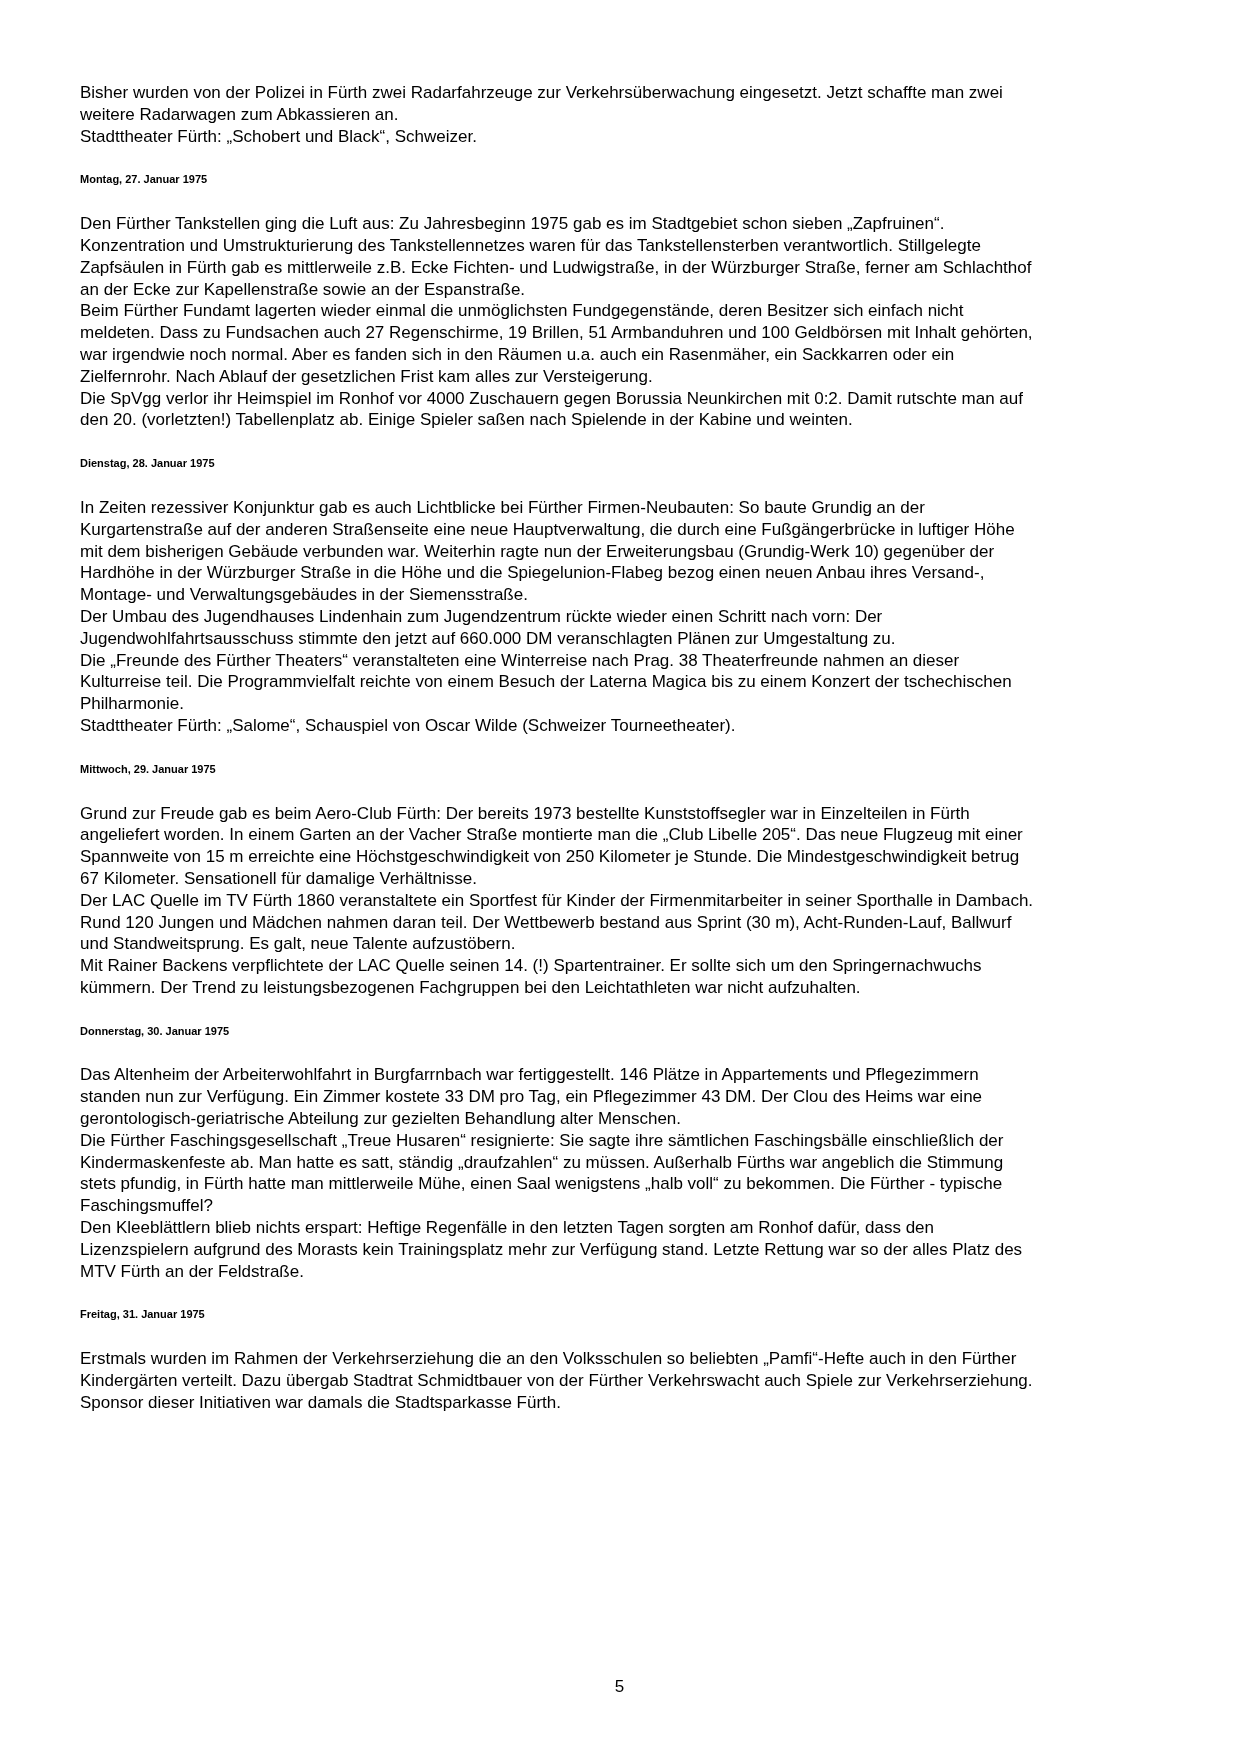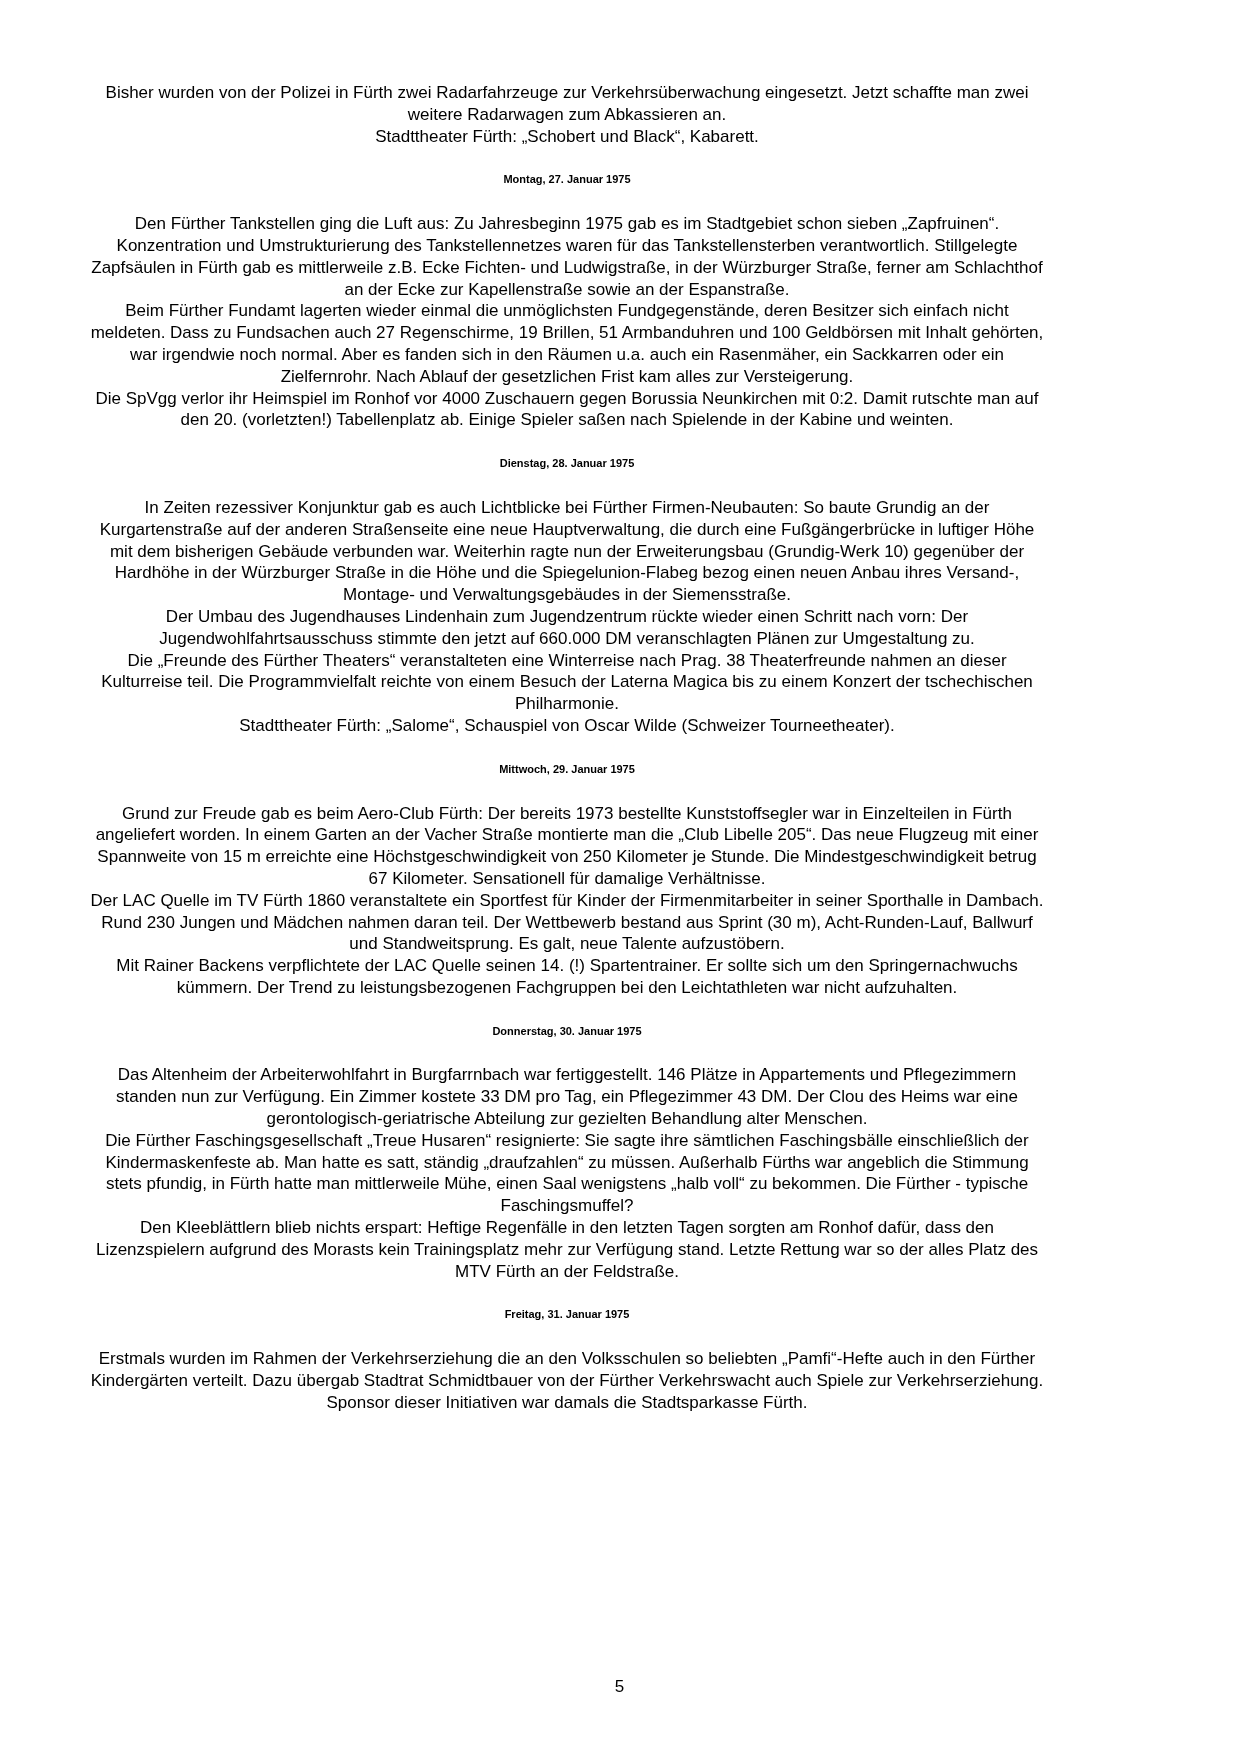--- a/index.html
+++ b/index.html
@@ -17,22 +17,21 @@
     inset: 0;
     background: #ffffff;
   }
   .content {
     position: absolute;
     left: 80px;
     top: 82px;
     width: 958px;
     font-size: 17px;
     line-height: 21.8px;
-    text-align: center;
-    margin-left: 8px;
+    text-align: left;
   }
   .para {
     margin: 0;
   }
   .heading {
     font-size: 11px;
     line-height: 21.8px;
     font-weight: bold;
     margin-top: 22px;
     margin-bottom: 22px;
@@ -47,36 +46,36 @@
     line-height: 21.8px;
   }
 </style>
 </head>
 <body>
 
 <div class="page">
   <main class="content">
 
     <p class="para">Bisher wurden von der Polizei in Fürth zwei Radarfahrzeuge zur Verkehrsüberwachung eingesetzt. Jetzt schaffte man zwei weitere Radarwagen zum Abkassieren an.</p>
-    <p class="para">Stadttheater Fürth: „Schobert und Black“, Kabarett.</p>
+    <p class="para">Stadttheater Fürth: „Schobert und Black“, Schweizer.</p>
 
     <h2 class="heading">Montag, 27. Januar 1975</h2>
     <p class="para">Den Fürther Tankstellen ging die Luft aus: Zu Jahresbeginn 1975 gab es im Stadtgebiet schon sieben „Zapfruinen“. Konzentration und Umstrukturierung des Tankstellennetzes waren für das Tankstellensterben verantwortlich. Stillgelegte Zapfsäulen in Fürth gab es mittlerweile z.B. Ecke Fichten- und Ludwigstraße, in der Würzburger Straße, ferner am Schlachthof an der Ecke zur Kapellenstraße sowie an der Espanstraße.</p>
     <p class="para">Beim Fürther Fundamt lagerten wieder einmal die unmöglichsten Fundgegenstände, deren Besitzer sich einfach nicht meldeten. Dass zu Fundsachen auch 27 Regenschirme, 19 Brillen, 51 Armbanduhren und 100 Geldbörsen mit Inhalt gehörten, war irgendwie noch normal. Aber es fanden sich in den Räumen u.a. auch ein Rasenmäher, ein Sackkarren oder ein Zielfernrohr. Nach Ablauf der gesetzlichen Frist kam alles zur Versteigerung.</p>
     <p class="para">Die SpVgg verlor ihr Heimspiel im Ronhof vor 4000 Zuschauern gegen Borussia Neunkirchen mit 0:2. Damit rutschte man auf den 20. (vorletzten!) Tabellenplatz ab. Einige Spieler saßen nach Spielende in der Kabine und weinten.</p>
 
     <h2 class="heading">Dienstag, 28. Januar 1975</h2>
     <p class="para">In Zeiten rezessiver Konjunktur gab es auch Lichtblicke bei Fürther Firmen-Neubauten: So baute Grundig an der Kurgartenstraße auf der anderen Straßenseite eine neue Hauptverwaltung, die durch eine Fußgängerbrücke in luftiger Höhe mit dem bisherigen Gebäude verbunden war. Weiterhin ragte nun der Erweiterungsbau (Grundig-Werk 10) gegenüber der Hardhöhe in der Würzburger Straße in die Höhe und die Spiegelunion-Flabeg bezog einen neuen Anbau ihres Versand-, Montage- und Verwaltungsgebäudes in der Siemensstraße.</p>
     <p class="para">Der Umbau des Jugendhauses Lindenhain zum Jugendzentrum rückte wieder einen Schritt nach vorn: Der Jugendwohlfahrtsausschuss stimmte den jetzt auf 660.000 DM veranschlagten Plänen zur Umgestaltung zu.</p>
     <p class="para">Die „Freunde des Fürther Theaters“ veranstalteten eine Winterreise nach Prag. 38 Theaterfreunde nahmen an dieser Kulturreise teil. Die Programmvielfalt reichte von einem Besuch der Laterna Magica bis zu einem Konzert der tschechischen Philharmonie.</p>
     <p class="para">Stadttheater Fürth: „Salome“, Schauspiel von Oscar Wilde (Schweizer Tourneetheater).</p>
 
     <h2 class="heading">Mittwoch, 29. Januar 1975</h2>
     <p class="para">Grund zur Freude gab es beim Aero-Club Fürth: Der bereits 1973 bestellte Kunststoffsegler war in Einzelteilen in Fürth angeliefert worden. In einem Garten an der Vacher Straße montierte man die „Club Libelle 205“. Das neue Flugzeug mit einer Spannweite von 15 m erreichte eine Höchstgeschwindigkeit von 250 Kilometer je Stunde. Die Mindestgeschwindigkeit betrug 67 Kilometer. Sensationell für damalige Verhältnisse.</p>
-    <p class="para">Der LAC Quelle im TV Fürth 1860 veranstaltete ein Sportfest für Kinder der Firmenmitarbeiter in seiner Sporthalle in Dambach. Rund 230 Jungen und Mädchen nahmen daran teil. Der Wettbewerb bestand aus Sprint (30 m), Acht-Runden-Lauf, Ballwurf und Standweitsprung. Es galt, neue Talente aufzustöbern.</p>
+    <p class="para">Der LAC Quelle im TV Fürth 1860 veranstaltete ein Sportfest für Kinder der Firmenmitarbeiter in seiner Sporthalle in Dambach. Rund 120 Jungen und Mädchen nahmen daran teil. Der Wettbewerb bestand aus Sprint (30 m), Acht-Runden-Lauf, Ballwurf und Standweitsprung. Es galt, neue Talente aufzustöbern.</p>
     <p class="para">Mit Rainer Backens verpflichtete der LAC Quelle seinen 14. (!) Spartentrainer. Er sollte sich um den Springernachwuchs kümmern. Der Trend zu leistungsbezogenen Fachgruppen bei den Leichtathleten war nicht aufzuhalten.</p>
 
     <h2 class="heading">Donnerstag, 30. Januar 1975</h2>
     <p class="para">Das Altenheim der Arbeiterwohlfahrt in Burgfarrnbach war fertiggestellt. 146 Plätze in Appartements und Pflegezimmern standen nun zur Verfügung. Ein Zimmer kostete 33 DM pro Tag, ein Pflegezimmer 43 DM. Der Clou des Heims war eine gerontologisch-geriatrische Abteilung zur gezielten Behandlung alter Menschen.</p>
     <p class="para">Die Fürther Faschingsgesellschaft „Treue Husaren“ resignierte: Sie sagte ihre sämtlichen Faschingsbälle einschließlich der Kindermaskenfeste ab. Man hatte es satt, ständig „draufzahlen“ zu müssen. Außerhalb Fürths war angeblich die Stimmung stets pfundig, in Fürth hatte man mittlerweile Mühe, einen Saal wenigstens „halb voll“ zu bekommen. Die Fürther - typische Faschingsmuffel?</p>
     <p class="para">Den Kleeblättlern blieb nichts erspart: Heftige Regenfälle in den letzten Tagen sorgten am Ronhof dafür, dass den Lizenzspielern aufgrund des Morasts kein Trainingsplatz mehr zur Verfügung stand. Letzte Rettung war so der alles Platz des MTV Fürth an der Feldstraße.</p>
 
     <h2 class="heading">Freitag, 31. Januar 1975</h2>
     <p class="para">Erstmals wurden im Rahmen der Verkehrserziehung die an den Volksschulen so beliebten „Pamfi“-Hefte auch in den Fürther Kindergärten verteilt. Dazu übergab Stadtrat Schmidtbauer von der Fürther Verkehrswacht auch Spiele zur Verkehrserziehung. Sponsor dieser Initiativen war damals die Stadtsparkasse Fürth.</p>
 

